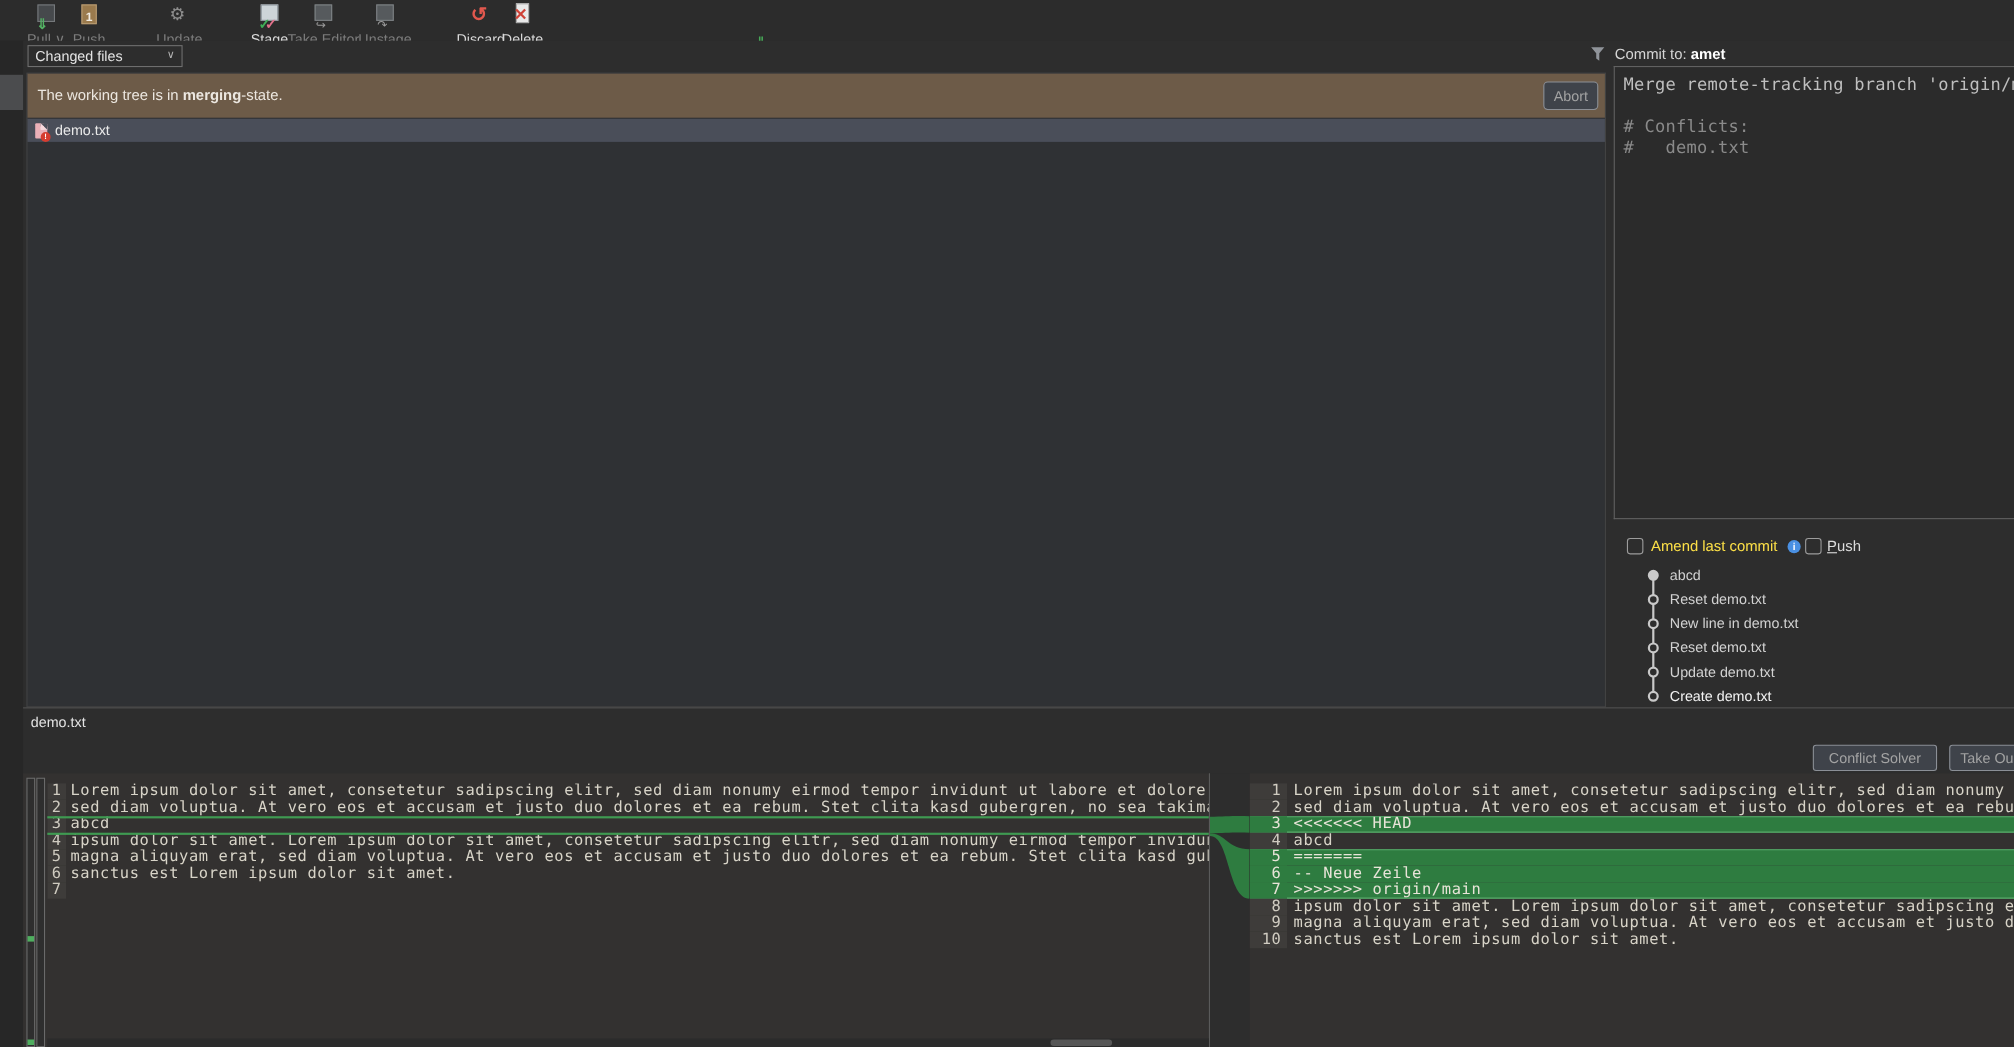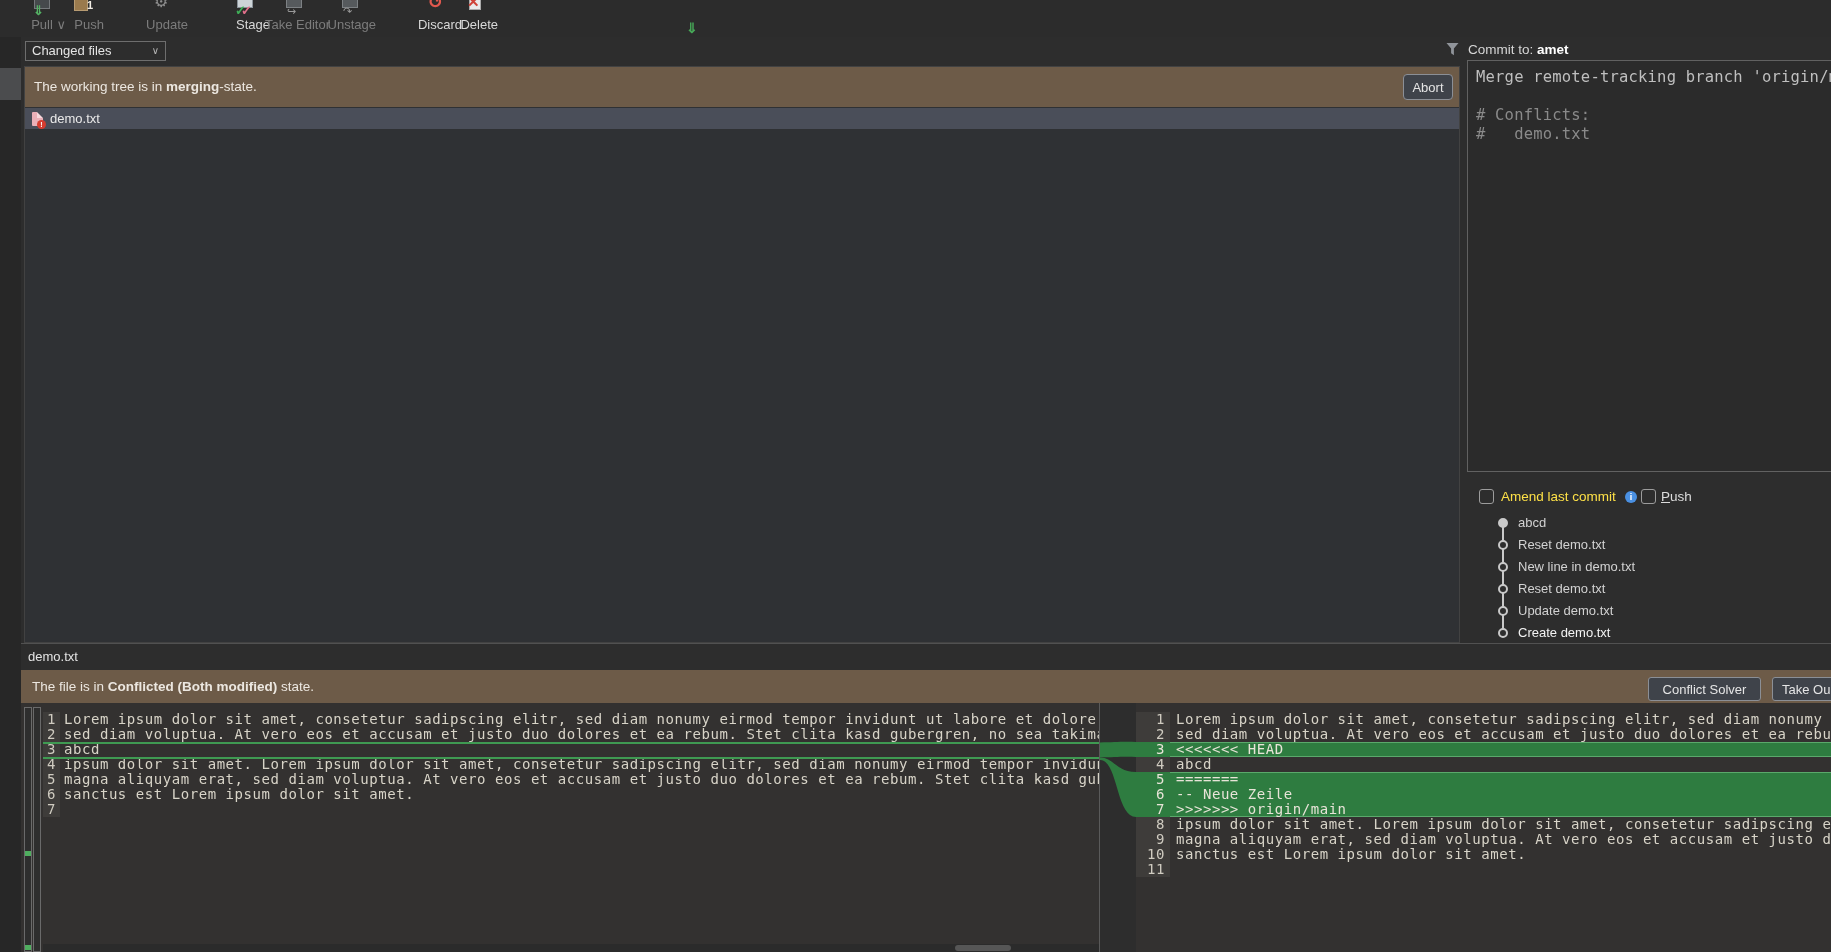--- a/index.html
+++ b/index.html
@@ -2,21 +2,21 @@
 <html><head>
 <meta charset="utf-8">
 <style>
   *{box-sizing:border-box;margin:0;padding:0}
   html,body{background:#222}
   .screen{position:relative;width:1831px;height:952px;background:#2d2d2d;overflow:hidden;
           font-family:"Liberation Sans",sans-serif;color:#ddd}
 
   
   .toolbar{position:absolute;left:0;top:0;width:100%;height:37px;background:#2c2c2c;overflow:hidden}
-  .tb-item{position:absolute;top:0;height:37px;background:none;border:none;text-align:right;
+  .tb-item{position:absolute;top:11px;height:37px;background:none;border:none;text-align:center;
            color:#d9d9d9;font:13px "Liberation Sans",sans-serif;cursor:default}
   .tb-item.dim{color:#7c7c7c}
   .tb-label{position:absolute;left:0;right:0;top:17px;white-space:nowrap}
   .tb-icon{position:absolute;top:-9px;left:50%;transform:translateX(-50%);width:24px;height:24px}
   .tb-icon::before,.tb-icon::after{position:absolute}
   .tb-icon[data-icon="pull"]::before{content:"";inset:2px 4px 6px 4px;background:#46494c;border:1px solid #75787b}
   .tb-icon[data-icon="pull"]::after{content:"⇓";left:3px;bottom:-3px;color:#54b264;font-size:13px;font-weight:bold}
   .tb-icon[data-icon="push"]::before{content:"";inset:2px 5px 4px 5px;background:#9a7a4d;border:1px solid #b79b72}
   .tb-icon[data-icon="push"]::after{content:"1";left:0;right:0;bottom:4px;color:#f2ede4;font-size:11px;font-weight:bold}
   .tb-icon[data-icon="start"]::before{content:"⚙";left:3px;top:1px;color:#8e8e8e;font-size:16px}
@@ -40,21 +40,21 @@
   
   .filter-select{position:absolute;left:25px;top:41px;width:141px;height:20px;background:#2d2d2d;
       border:1px solid #6e6e6e;color:#e4e4e4;font:13px "Liberation Sans",sans-serif;text-align:left;
       padding:0 6px;line-height:18px}
   .filter-select .chev{float:right;color:#b5b5b5;font-size:10px}
 
   
   .files-panel{position:absolute;left:24px;top:66px;width:1436px;height:577px;background:#2f3134;border:1px solid #424242}
   .merge-banner{position:absolute;left:0;top:0;right:0;height:40px;background:#6d5b48;color:#ece7e0;
       font-size:13.5px;line-height:40px;padding-left:9px}
-  .btn{background:#3f434a;border:1px solid #8b8f96;border-radius:4px;color:#e5e5e5;
+  .btn{background:#3f434a;border:1px solid #8b8f96;border-radius:4px;color:#a3a3a3;
       font:13px "Liberation Sans",sans-serif;cursor:default}
   .abort-btn{position:absolute;right:6px;top:7px;width:50px;height:26px}
   .file-row{position:absolute;left:0;top:41px;right:0;height:21px;background:#4a4e59;display:flex;
       align-items:center;padding-left:7px;color:#e9e9e9;font-size:13px}
   .file-icon{position:relative;width:11px;height:14px;background:#eab0b8;border-radius:1px;margin-right:7px;flex:none}
   .file-icon::before{content:"";position:absolute;right:0;top:0;border-style:solid;border-width:3px;
       border-color:#4a4e59 #4a4e59 #f7d9dd #f7d9dd}
   .file-icon .badge{position:absolute;right:-3px;bottom:-3px;width:9px;height:9px;border-radius:50%;
       background:#d63c2f;color:#fff;font-size:7px;font-weight:bold;line-height:9px;text-align:center}
   .file-icon .badge::before{content:"!"}
@@ -260,23 +260,20 @@
 
         <div class="history-row" style="--i: 5;">
           <span class="dot"></span>
           <span class="hlabel bright">Create demo.txt</span>
         </div>
       </div>
   </div>
 
   <div class="hr-top"></div>
   <div class="diff-file-label">demo.txt</div>
-  <div class="conflict-banner">
-    <span>The file is in </span><b>Conflicted (Both modified)</b><span> state.</span>
-  </div>
   <button class="btn cs-btn">Conflict Solver</button>
   <button class="btn to-btn">Take Ou</button>
 
   <div class="diff">
 
     <div class="pane pane-left">
       <div class="mapcol a">
         <div class="mapmark" style="top:143px"></div>
         <div class="mapmark" style="top:237px"></div>
       </div>
@@ -378,21 +375,17 @@
           <div class="code-row" style="--i: 8;">
             <span class="ln">9</span>
             <span class="code">magna aliquyam erat, sed diam voluptua. At vero eos et accusam et justo duo</span>
           </div>
 
           <div class="code-row" style="--i: 9;">
             <span class="ln">10</span>
             <span class="code">sanctus est Lorem ipsum dolor sit amet.</span>
           </div>
 
-          <div class="code-row" style="--i: 10;">
-            <span class="ln">11</span>
-            <span class="code"></span>
-          </div>
         </div>
     </div>
 
   </div>
 </div>
 
 </body></html>

